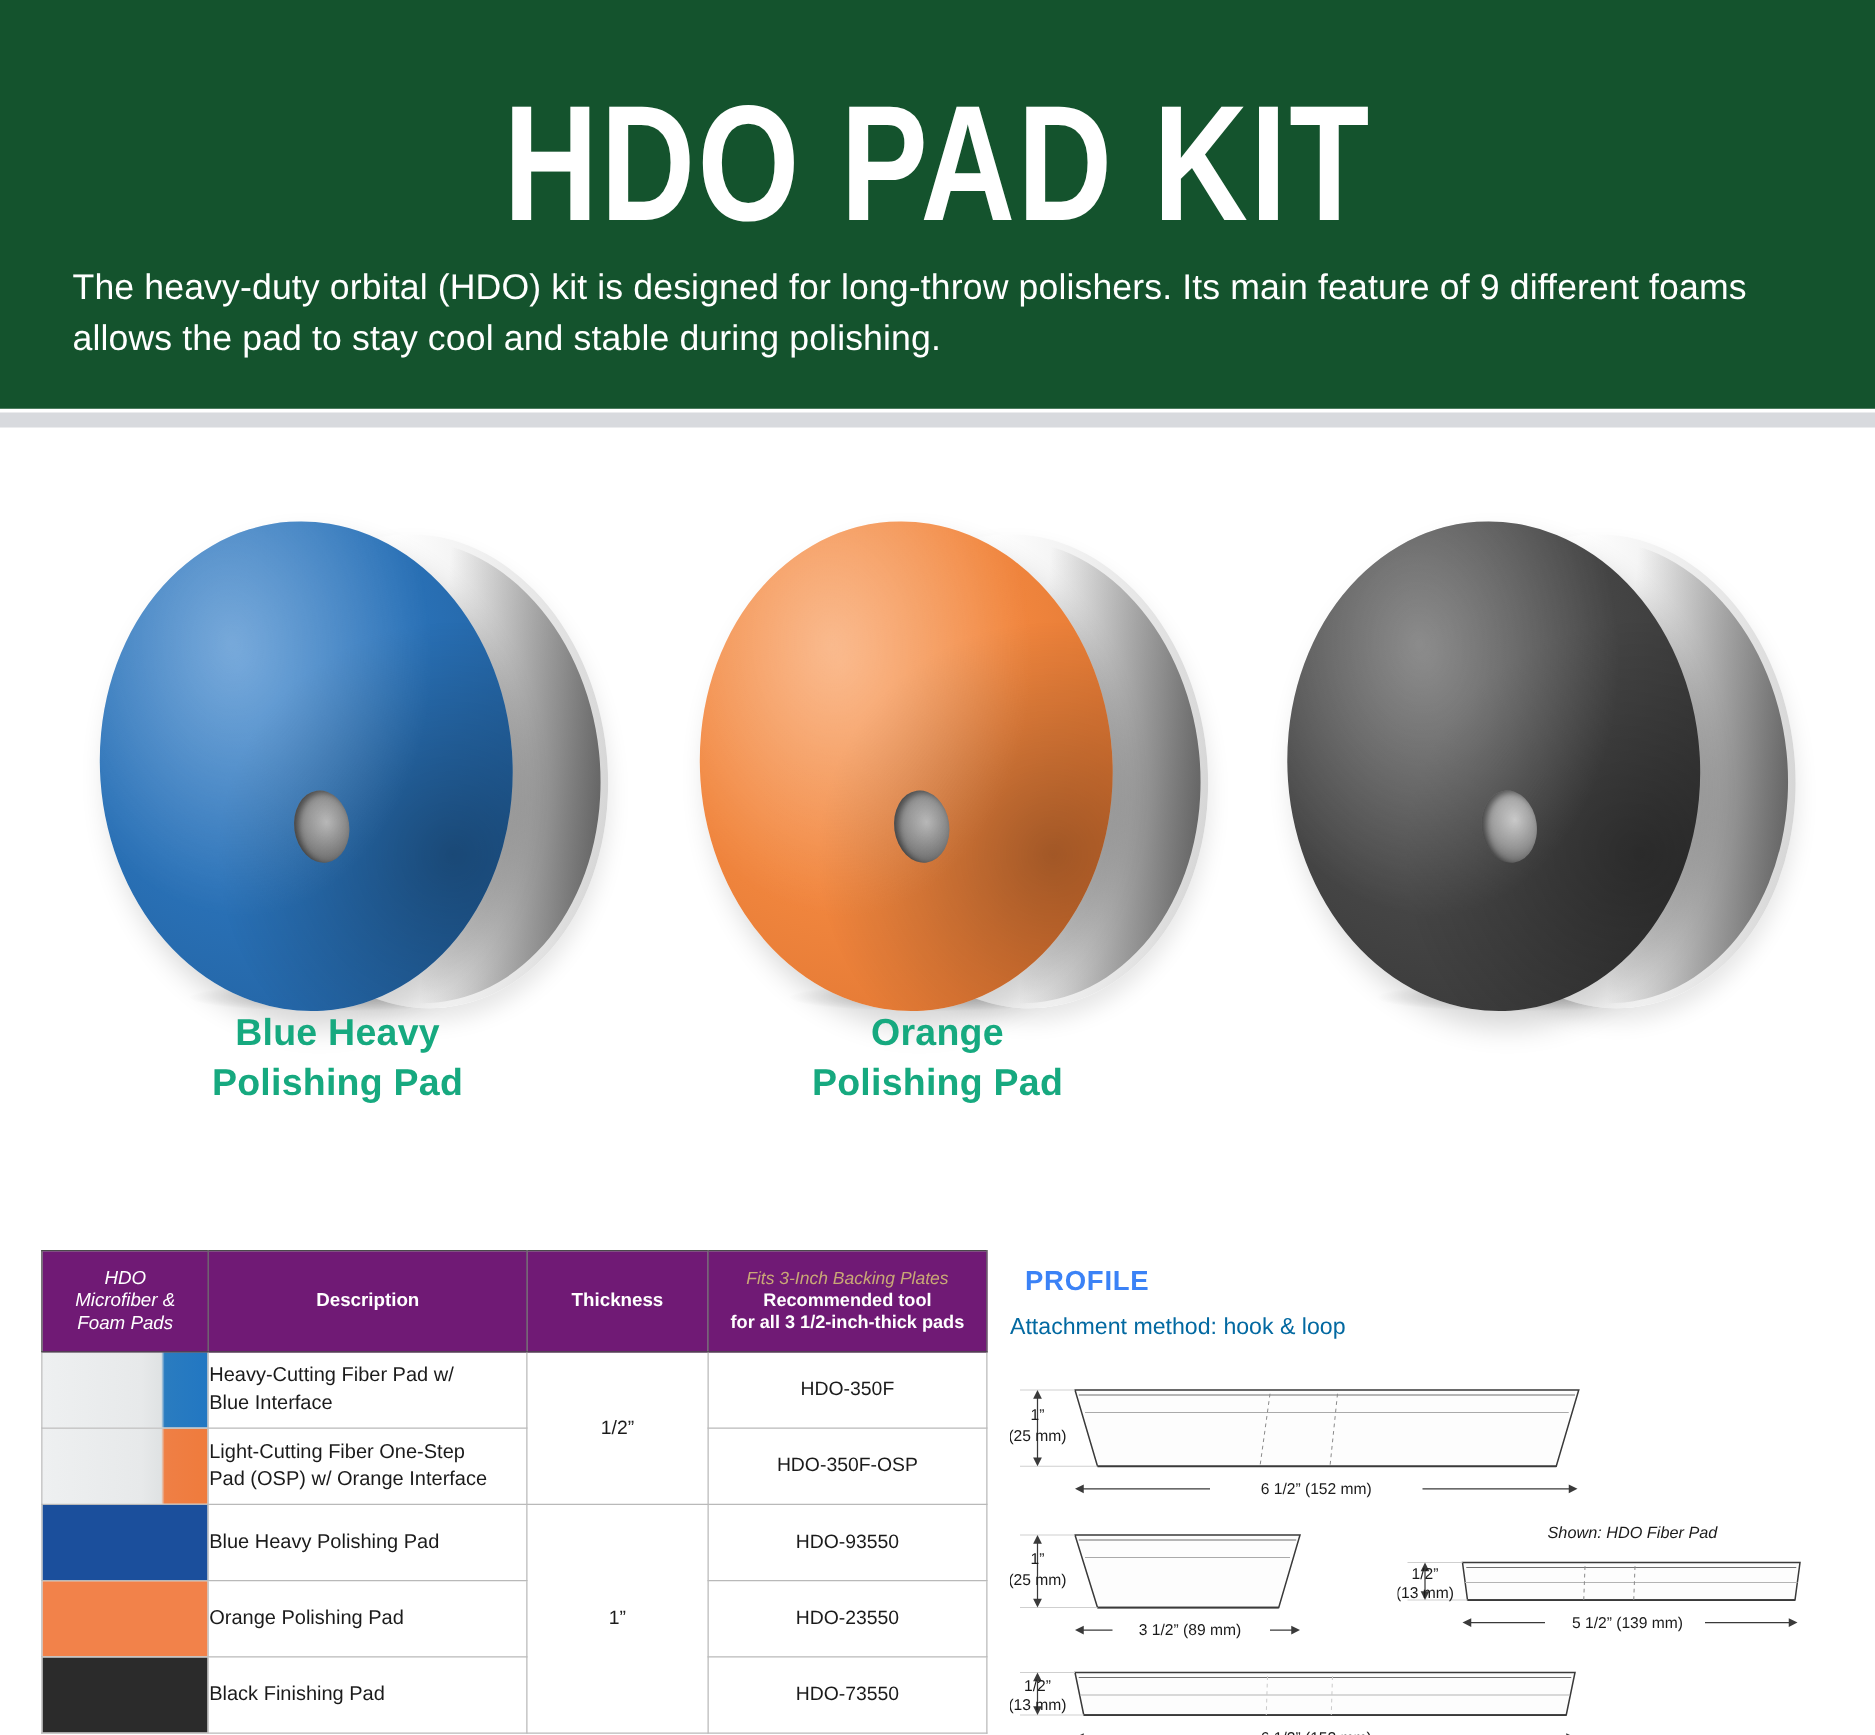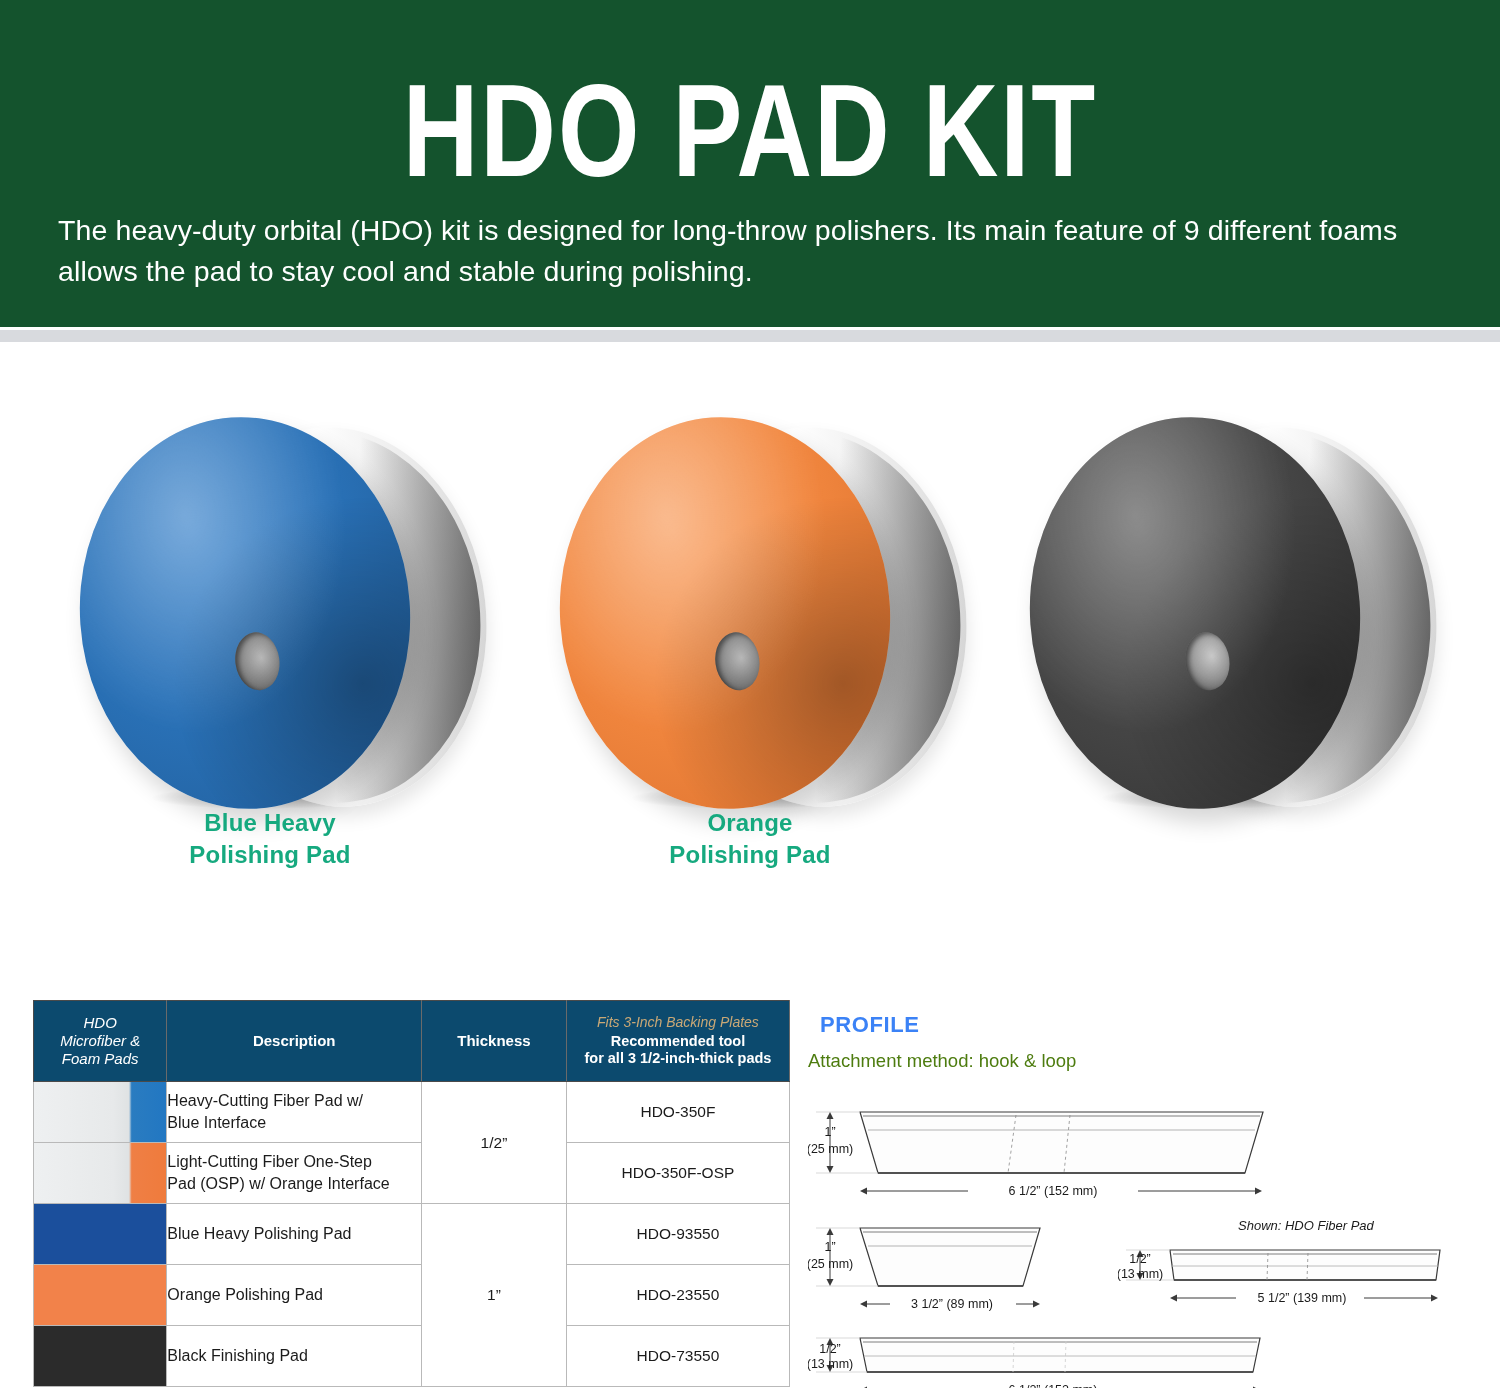--- a/index.html
+++ b/index.html
@@ -149,21 +149,21 @@
     background: radial-gradient(ellipse at center, rgba(0,0,0,0.22) 0%, rgba(0,0,0,0.0) 72%);
   }
 
   .pad-caption {
     position: absolute;
     top: 452px;
     left: 0;
     width: 420px;
     text-align: center;
     color: #16a97f;
-    font-size: 24px;
+    font-size: 30px;
     font-weight: bold;
     line-height: 1.32;
     letter-spacing: 0.2px;
   }
 
   
   .spec-table {
     position: absolute;
     left: 33px;
     top: 1000px;
@@ -171,21 +171,21 @@
     border-collapse: collapse;
     font-size: 14.5px;
   }
   .spec-table th,
   .spec-table td {
     border: 1px solid #b9b9b9;
     vertical-align: middle;
     padding: 0;
   }
   .spec-table thead th {
-    background: #0c4a6e;
+    background: #701a75;
     color: #ffffff;
     border: 1px solid #4a4a4a;
     border-right: 1px solid #6a6a6a;
     height: 72px;
     padding: 4px 6px;
     font-size: 15px;
     line-height: 1.2;
   }
   .th-swatch { width: 128px; font-style: italic; font-weight: normal; font-size: 14.5px; line-height: 1.34; }
   .th-desc   { width: 264px; }
@@ -238,21 +238,21 @@
   }
   .profile-title {
     font-size: 22px;
     font-weight: bold;
     letter-spacing: 0.6px;
     color: #3b82f6;
     margin: 12px;
   }
   .profile-sub {
     font-size: 18.5px;
-    color: #4d7c0f;
+    color: #0369a1;
     margin: 3px 0 0 0;
     font-weight: 300;
   }
   .profile-figs {
     position: relative;
     margin-top: 16px;
     width: 660px;
     height: 300px;
   }
   .fig { position: absolute; }

